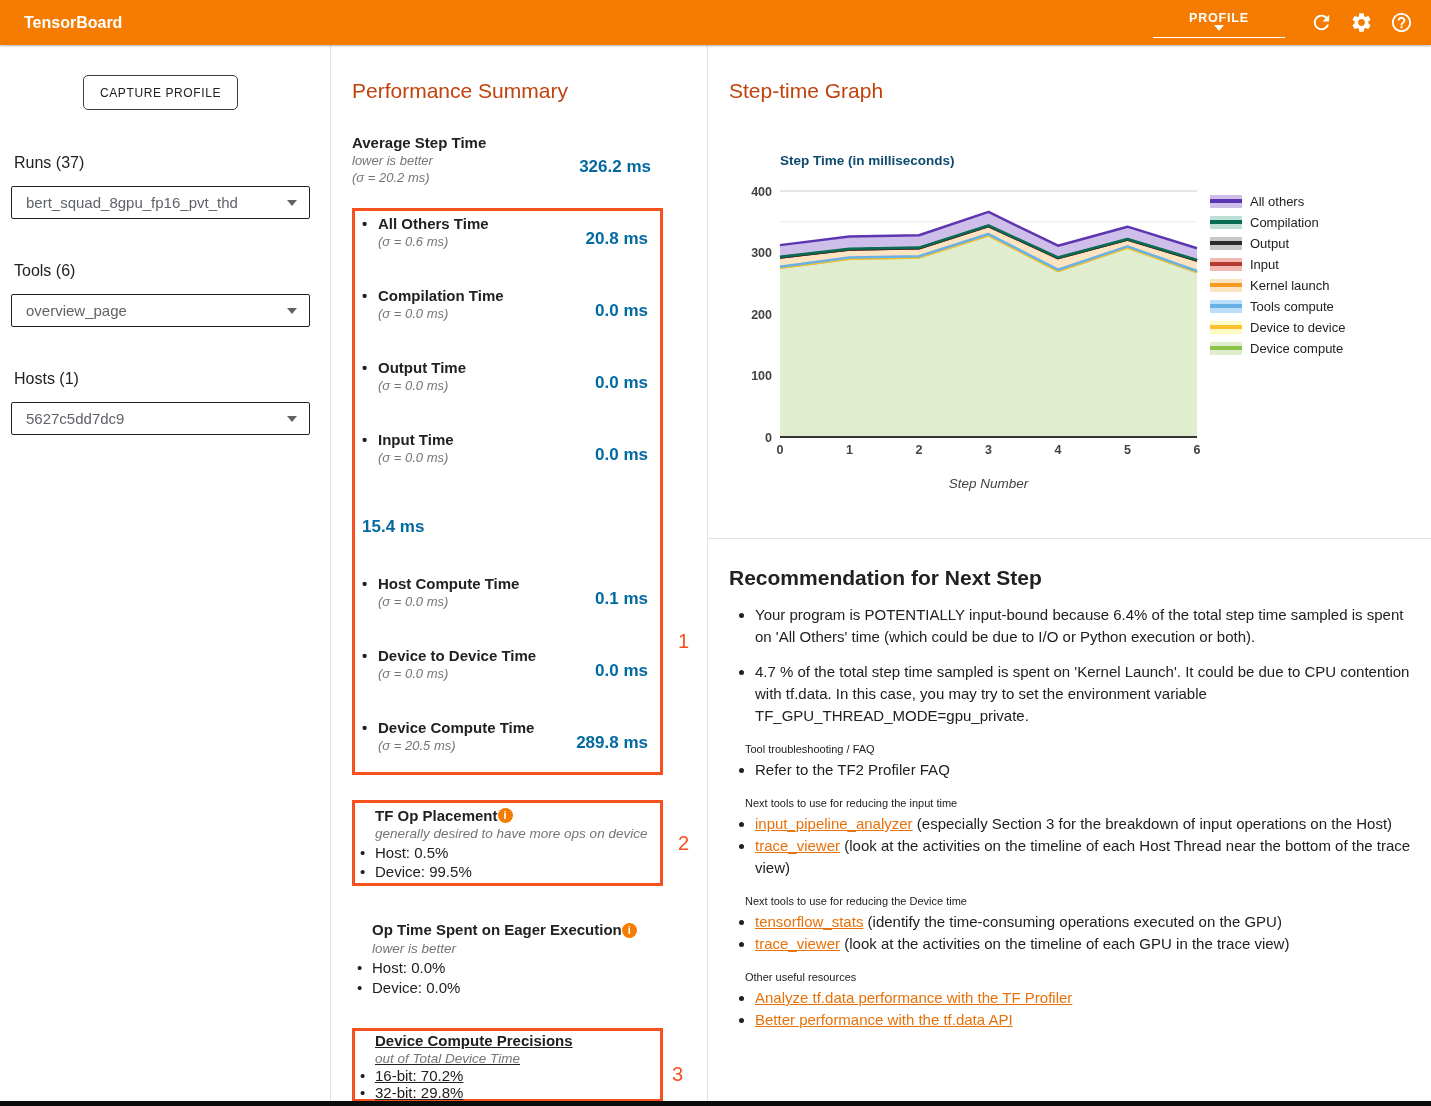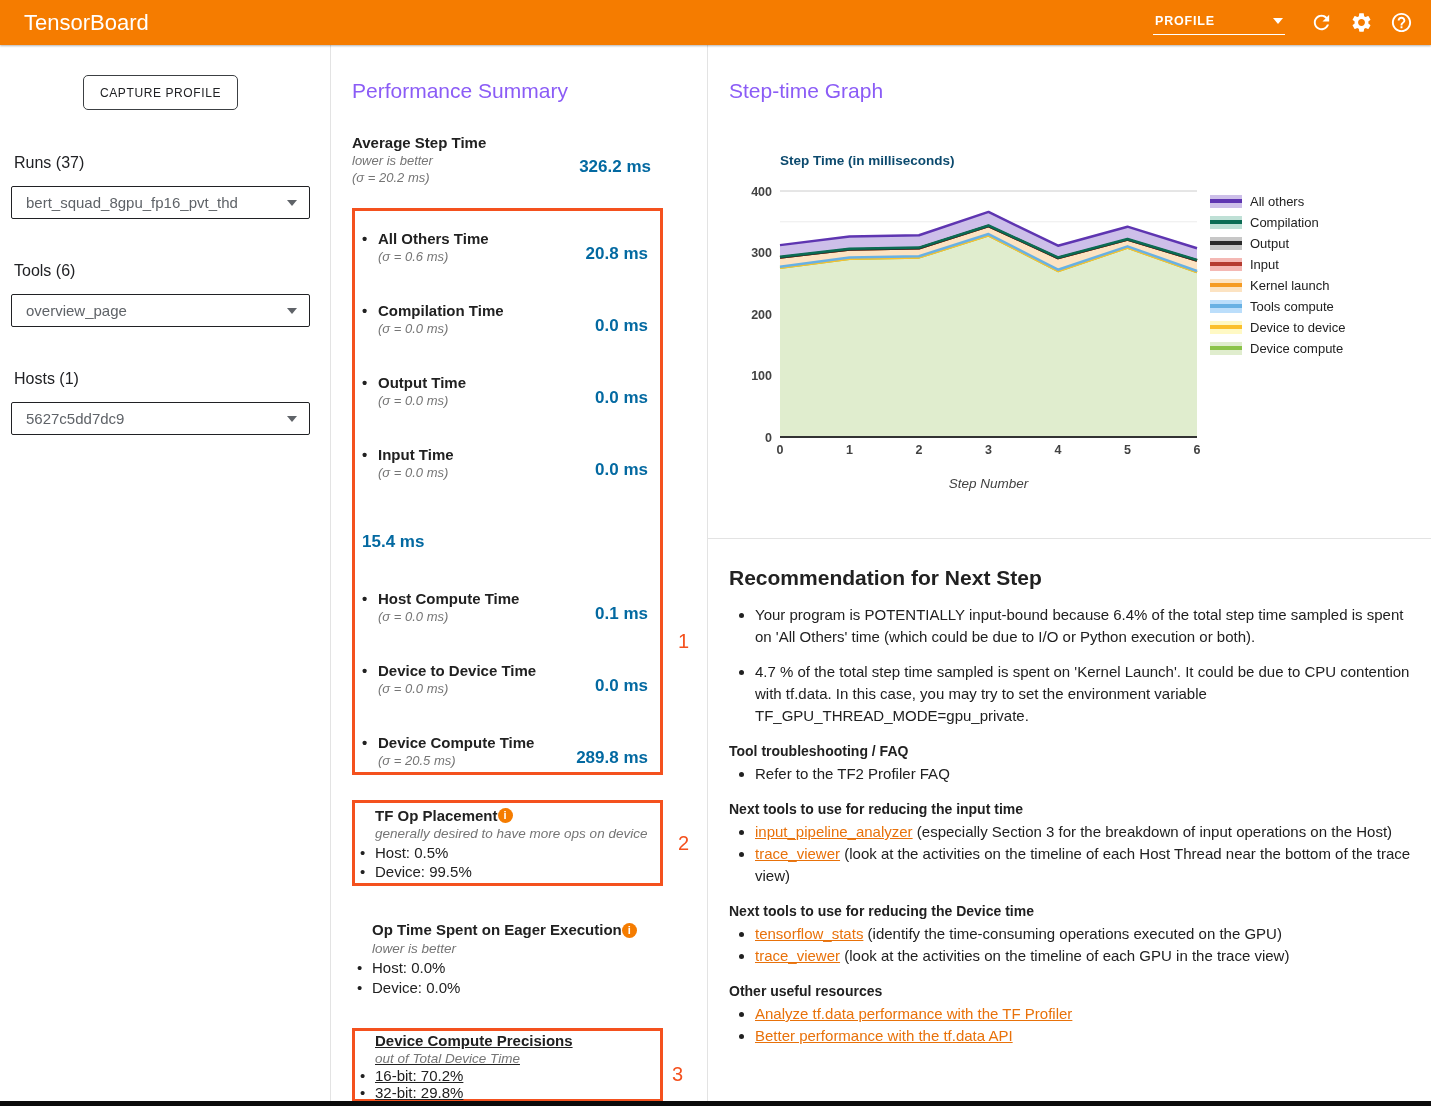--- a/index.html
+++ b/index.html
@@ -2,56 +2,56 @@
 <html><head>
 <meta charset="utf-8">
 <style>
   html,body{margin:0;padding:0;background:#fff;}
   .app{position:relative;width:1431px;height:1106px;background:#fff;overflow:hidden;
        font-family:"Liberation Sans",sans-serif;color:#212121;}
 
   
   .header{position:absolute;top:0;left:0;width:100%;height:45px;background:#F57C00;
           display:flex;align-items:center;box-shadow:0 1px 2px rgba(0,0,0,.3);z-index:5;}
-  .app-title{color:#fff;font-size:22px;font-weight:normal;margin-left:24px;}
+  .app-title{color:#fff;font-size:16px;font-weight:bold;margin-left:24px;}
   .header-right{position:absolute;right:10px;top:0;height:45px;display:flex;align-items:center;}
   .profile-select{width:128px;color:#fff;font-weight:bold;font-size:12.5px;letter-spacing:.8px;
                   border-bottom:1px solid #fff;padding:4px 2px 6px 2px;display:flex;
-                  align-items:center;justify-content:space-between;cursor:pointer;margin-right:16px;}
+                  align-items:center;justify-content:space-between;cursor:pointer;margin-right:16px;flex-direction:column;}
   .icon-btn{width:40px;height:40px;display:flex;align-items:center;justify-content:center;cursor:pointer;}
 
   
   .sidebar{position:absolute;top:45px;left:0;width:331px;height:1061px;background:#fff;
            border-right:1px solid #e3e3e3;box-sizing:border-box;}
   .capture-btn{position:absolute;left:83px;top:30px;width:155px;height:35px;background:#fff;
                border:1px solid #3c4043;border-radius:5px;font-family:inherit;font-size:12px;
                letter-spacing:.6px;color:#202124;cursor:pointer;}
   .field-label{position:absolute;left:14px;font-size:16px;color:#202124;}
   #runs-label{top:109px;} #tools-label{top:217px;} #hosts-label{top:325px;}
   .select-box{position:absolute;left:11px;width:299px;height:33px;border:1px solid #202124;
               border-radius:2px;box-sizing:border-box;display:flex;align-items:center;
               padding-left:14px;font-size:15px;color:#5f6368;background:#fff;cursor:pointer;}
   #runs-select{top:141px;} #tools-select{top:249px;} #hosts-select{top:357px;}
   .select-caret{position:absolute;right:12px;width:0;height:0;border-left:5px solid transparent;
                 border-right:5px solid transparent;border-top:6px solid #5f6368;}
 
   
   .mid{position:absolute;top:45px;left:331px;width:377px;height:1061px;background:#fff;
        border-right:1px solid #e3e3e3;box-sizing:border-box;}
-  .panel-title{font-size:21px;color:#8b5cf6;line-height:26px;}
+  .panel-title{font-size:21px;color:#c2410c;line-height:26px;}
   .mid .panel-title{position:absolute;left:21px;top:33px;}
   .avg-row{position:absolute;left:21px;top:88px;width:311px;display:flex;align-items:center;box-sizing:border-box;}
   .m-left{flex:1;display:flex;}
   .bullet{width:16px;font-size:15px;font-weight:bold;line-height:19px;align-self:flex-start;color:#212121;}
   .bullet::before{content:"•";}
   .m-label{font-size:15px;font-weight:bold;line-height:19px;color:#212121;}
   .m-sub{font-size:13px;font-style:italic;color:#757575;line-height:17px;}
   .m-value{font-size:17px;font-weight:bold;color:#0369a1;padding-right:12px;white-space:nowrap;margin-top:15px;}
   .red-box{position:absolute;left:21px;width:311px;border:3px solid #F4511E;box-sizing:border-box;background:#fff;}
-  #metrics-box{top:163px;height:567px;padding-top:15px;overflow:hidden;}
+  #metrics-box{top:163px;height:567px;overflow:hidden;}
   .metric-row{display:flex;align-items:center;min-height:41px;margin-bottom:31px;padding-left:7px;}
   .annot{position:absolute;font-size:20px;color:#F4511E;}
   #annot1{left:347px;top:585px;} #annot2{left:347px;top:787px;} #annot3{left:341px;top:1018px;}
   #placement-box{top:755px;height:86px;padding-top:3px;}
   .blk-title{margin-left:20px;font-size:15px;font-weight:bold;line-height:19px;color:#212121;
              display:flex;align-items:center;}
   .blk-sub{margin-left:20px;font-size:13.5px;font-style:italic;color:#757575;line-height:18px;}
   .blk-list{margin:0;padding:0;list-style:none;}
   .blk-list li{font-size:15px;line-height:19px;color:#212121;padding-left:20px;position:relative;}
   .blk-list li::before{content:"•";position:absolute;left:5px;}
@@ -80,21 +80,21 @@
   .legend-item{display:flex;align-items:center;height:21px;}
   .legend-swatch{width:32px;height:13px;position:relative;margin-right:8px;}
   .legend-swatch .line{position:absolute;left:0;top:4px;width:100%;height:4px;}
   .legend-label{font-size:13px;color:#212121;white-space:nowrap;}
 
   .rec-card{position:absolute;top:493px;left:0;width:100%;height:568px;border-top:1px solid #e3e3e3;
             box-sizing:border-box;padding:27px 0 0 21px;}
   .rec-title{font-size:21px;font-weight:bold;color:#212121;margin:0;}
   .rec-list{margin:14px 0 10px 0;padding-left:26px;width:655px;}
   .rec-list>li{font-size:15px;line-height:22px;margin-bottom:13px;color:#212121;}
-  .rec-heading{font-size:14px;font-weight:bold;color:#212121;margin-top:16px;}
+  .rec-heading{font-size:11px;font-weight:normal;color:#212121;margin-top:16px;margin-left:16px;}
   .rec-sublist{margin:4px 0 0 0;padding-left:26px;width:662px;}
   .rec-sublist>li{font-size:15px;line-height:22px;color:#212121;}
   .rec-link{color:#E8710A;text-decoration:underline;cursor:pointer;}
 
   .bottom-strip{position:absolute;left:0;bottom:0;width:100%;height:5px;background:#0b0b0b;}
 </style>
 </head>
 <body>
 
 <div class="app">

